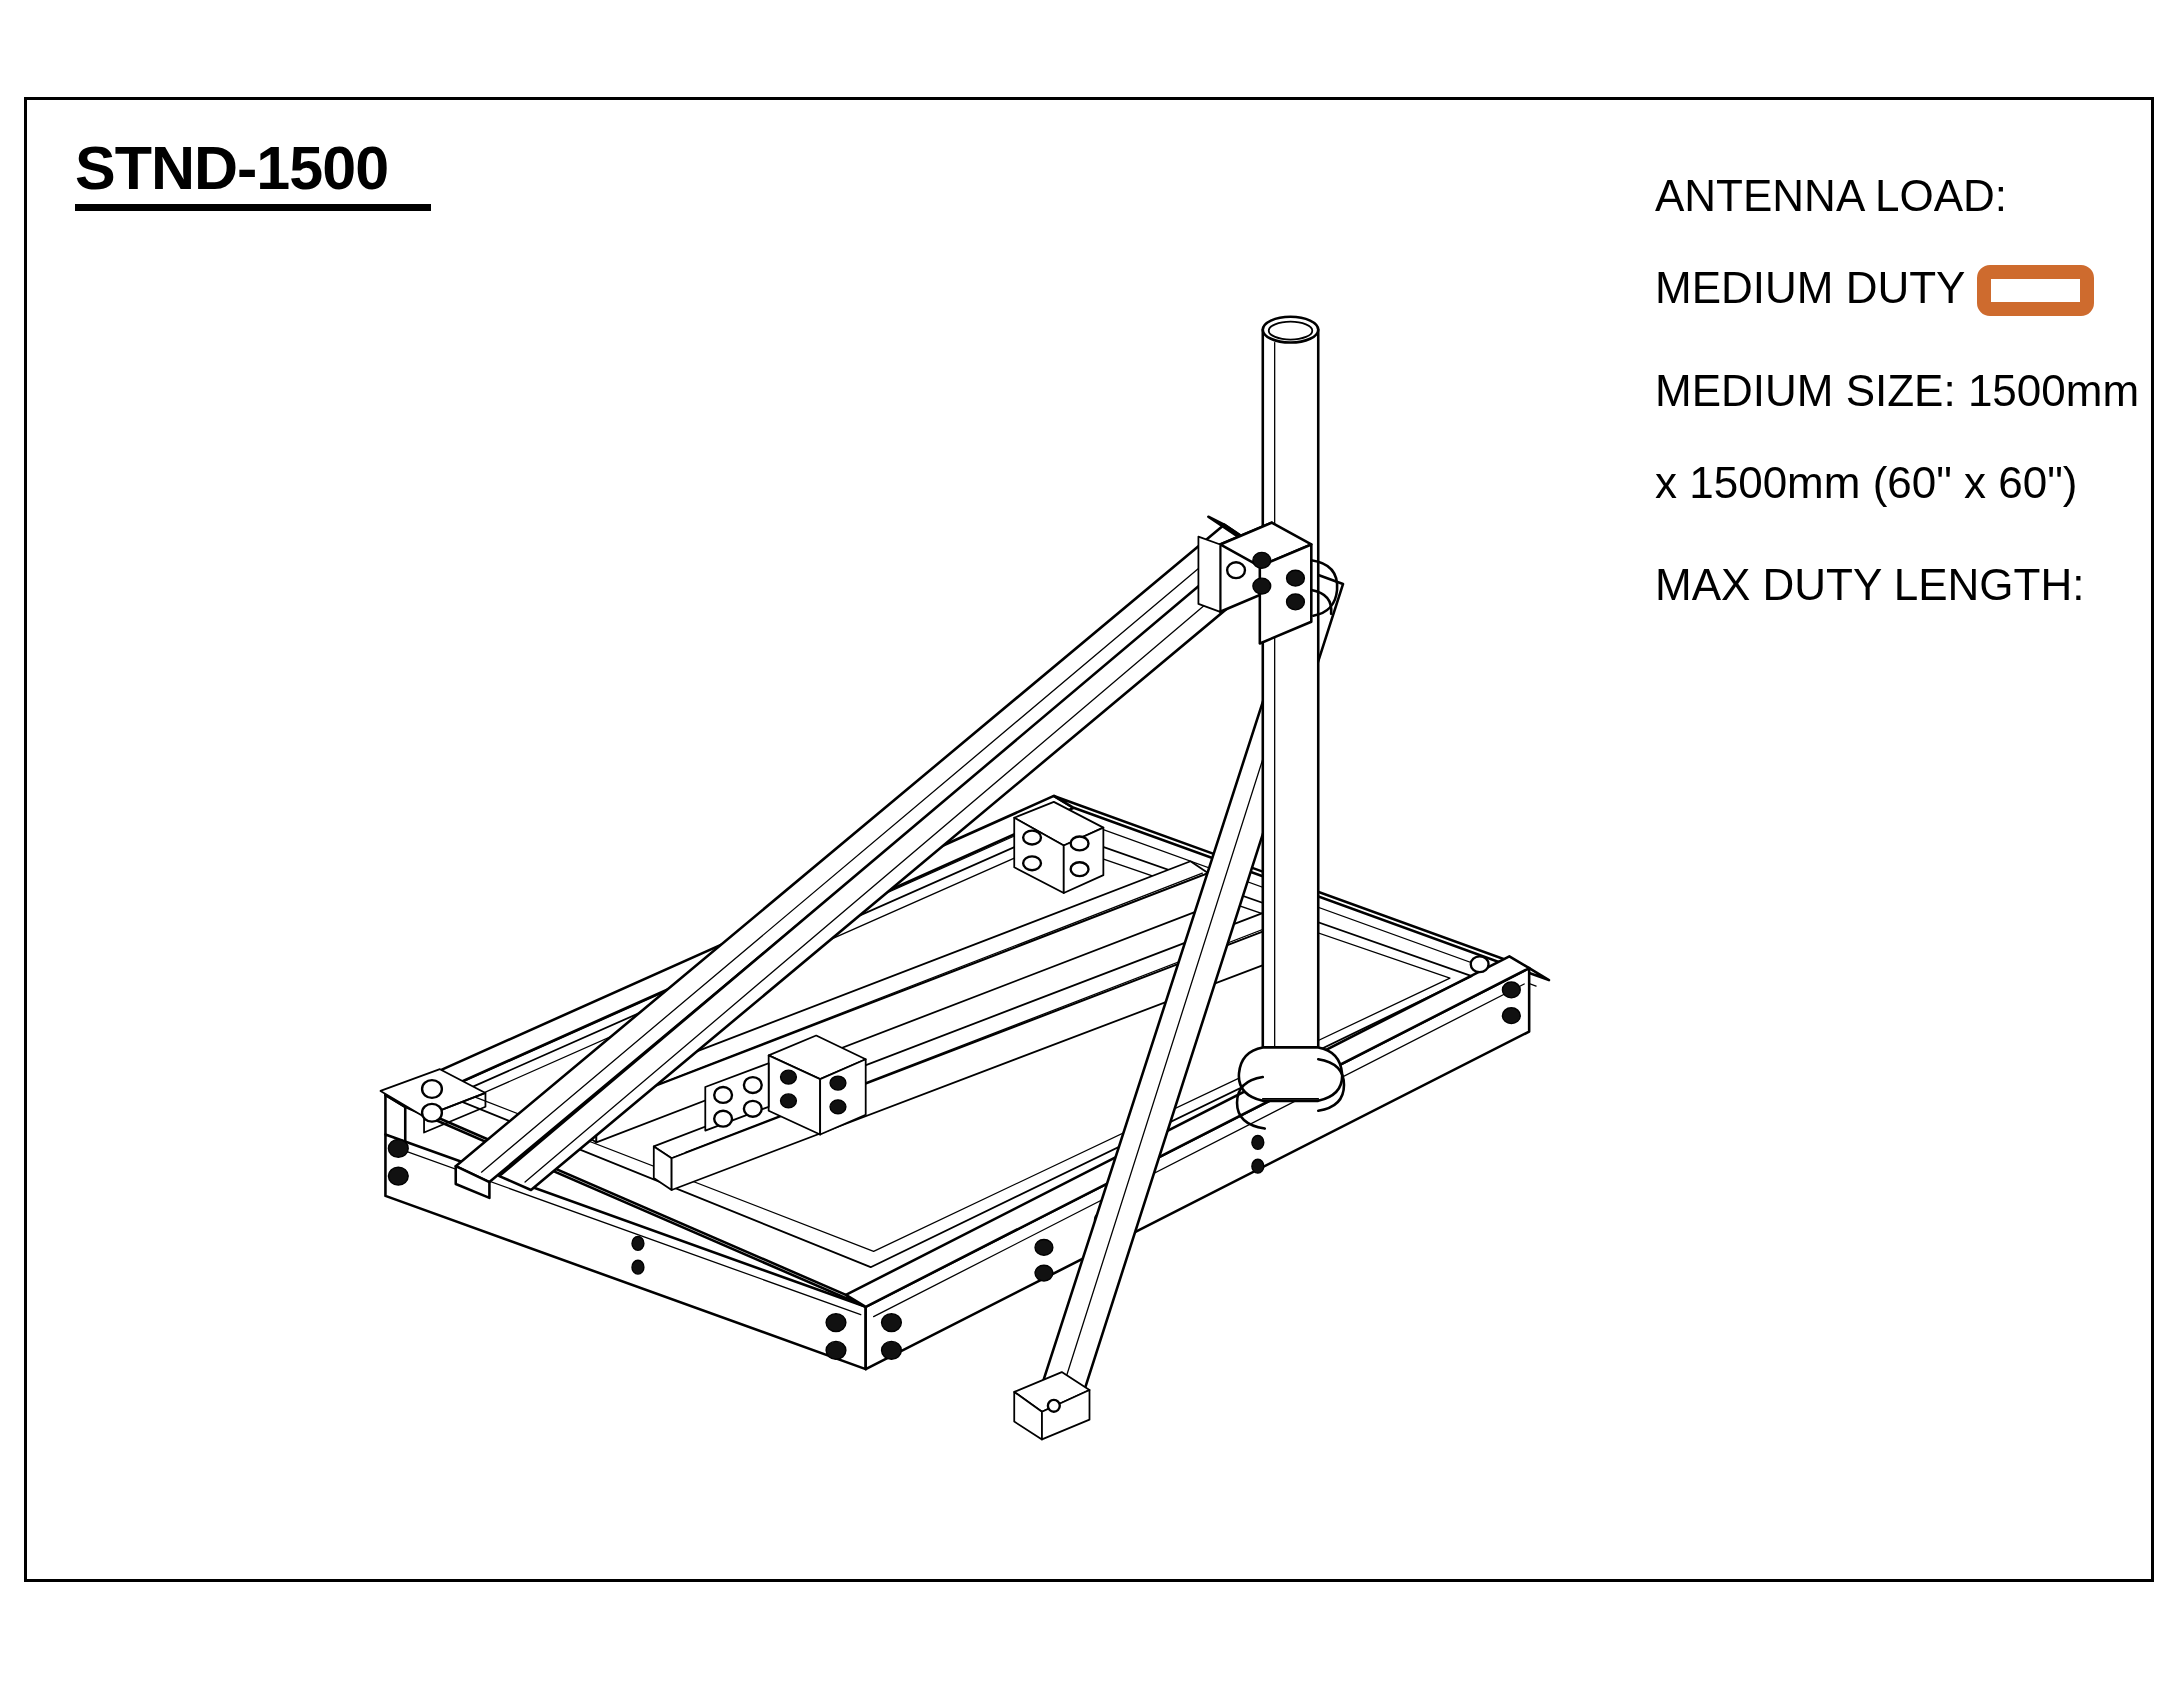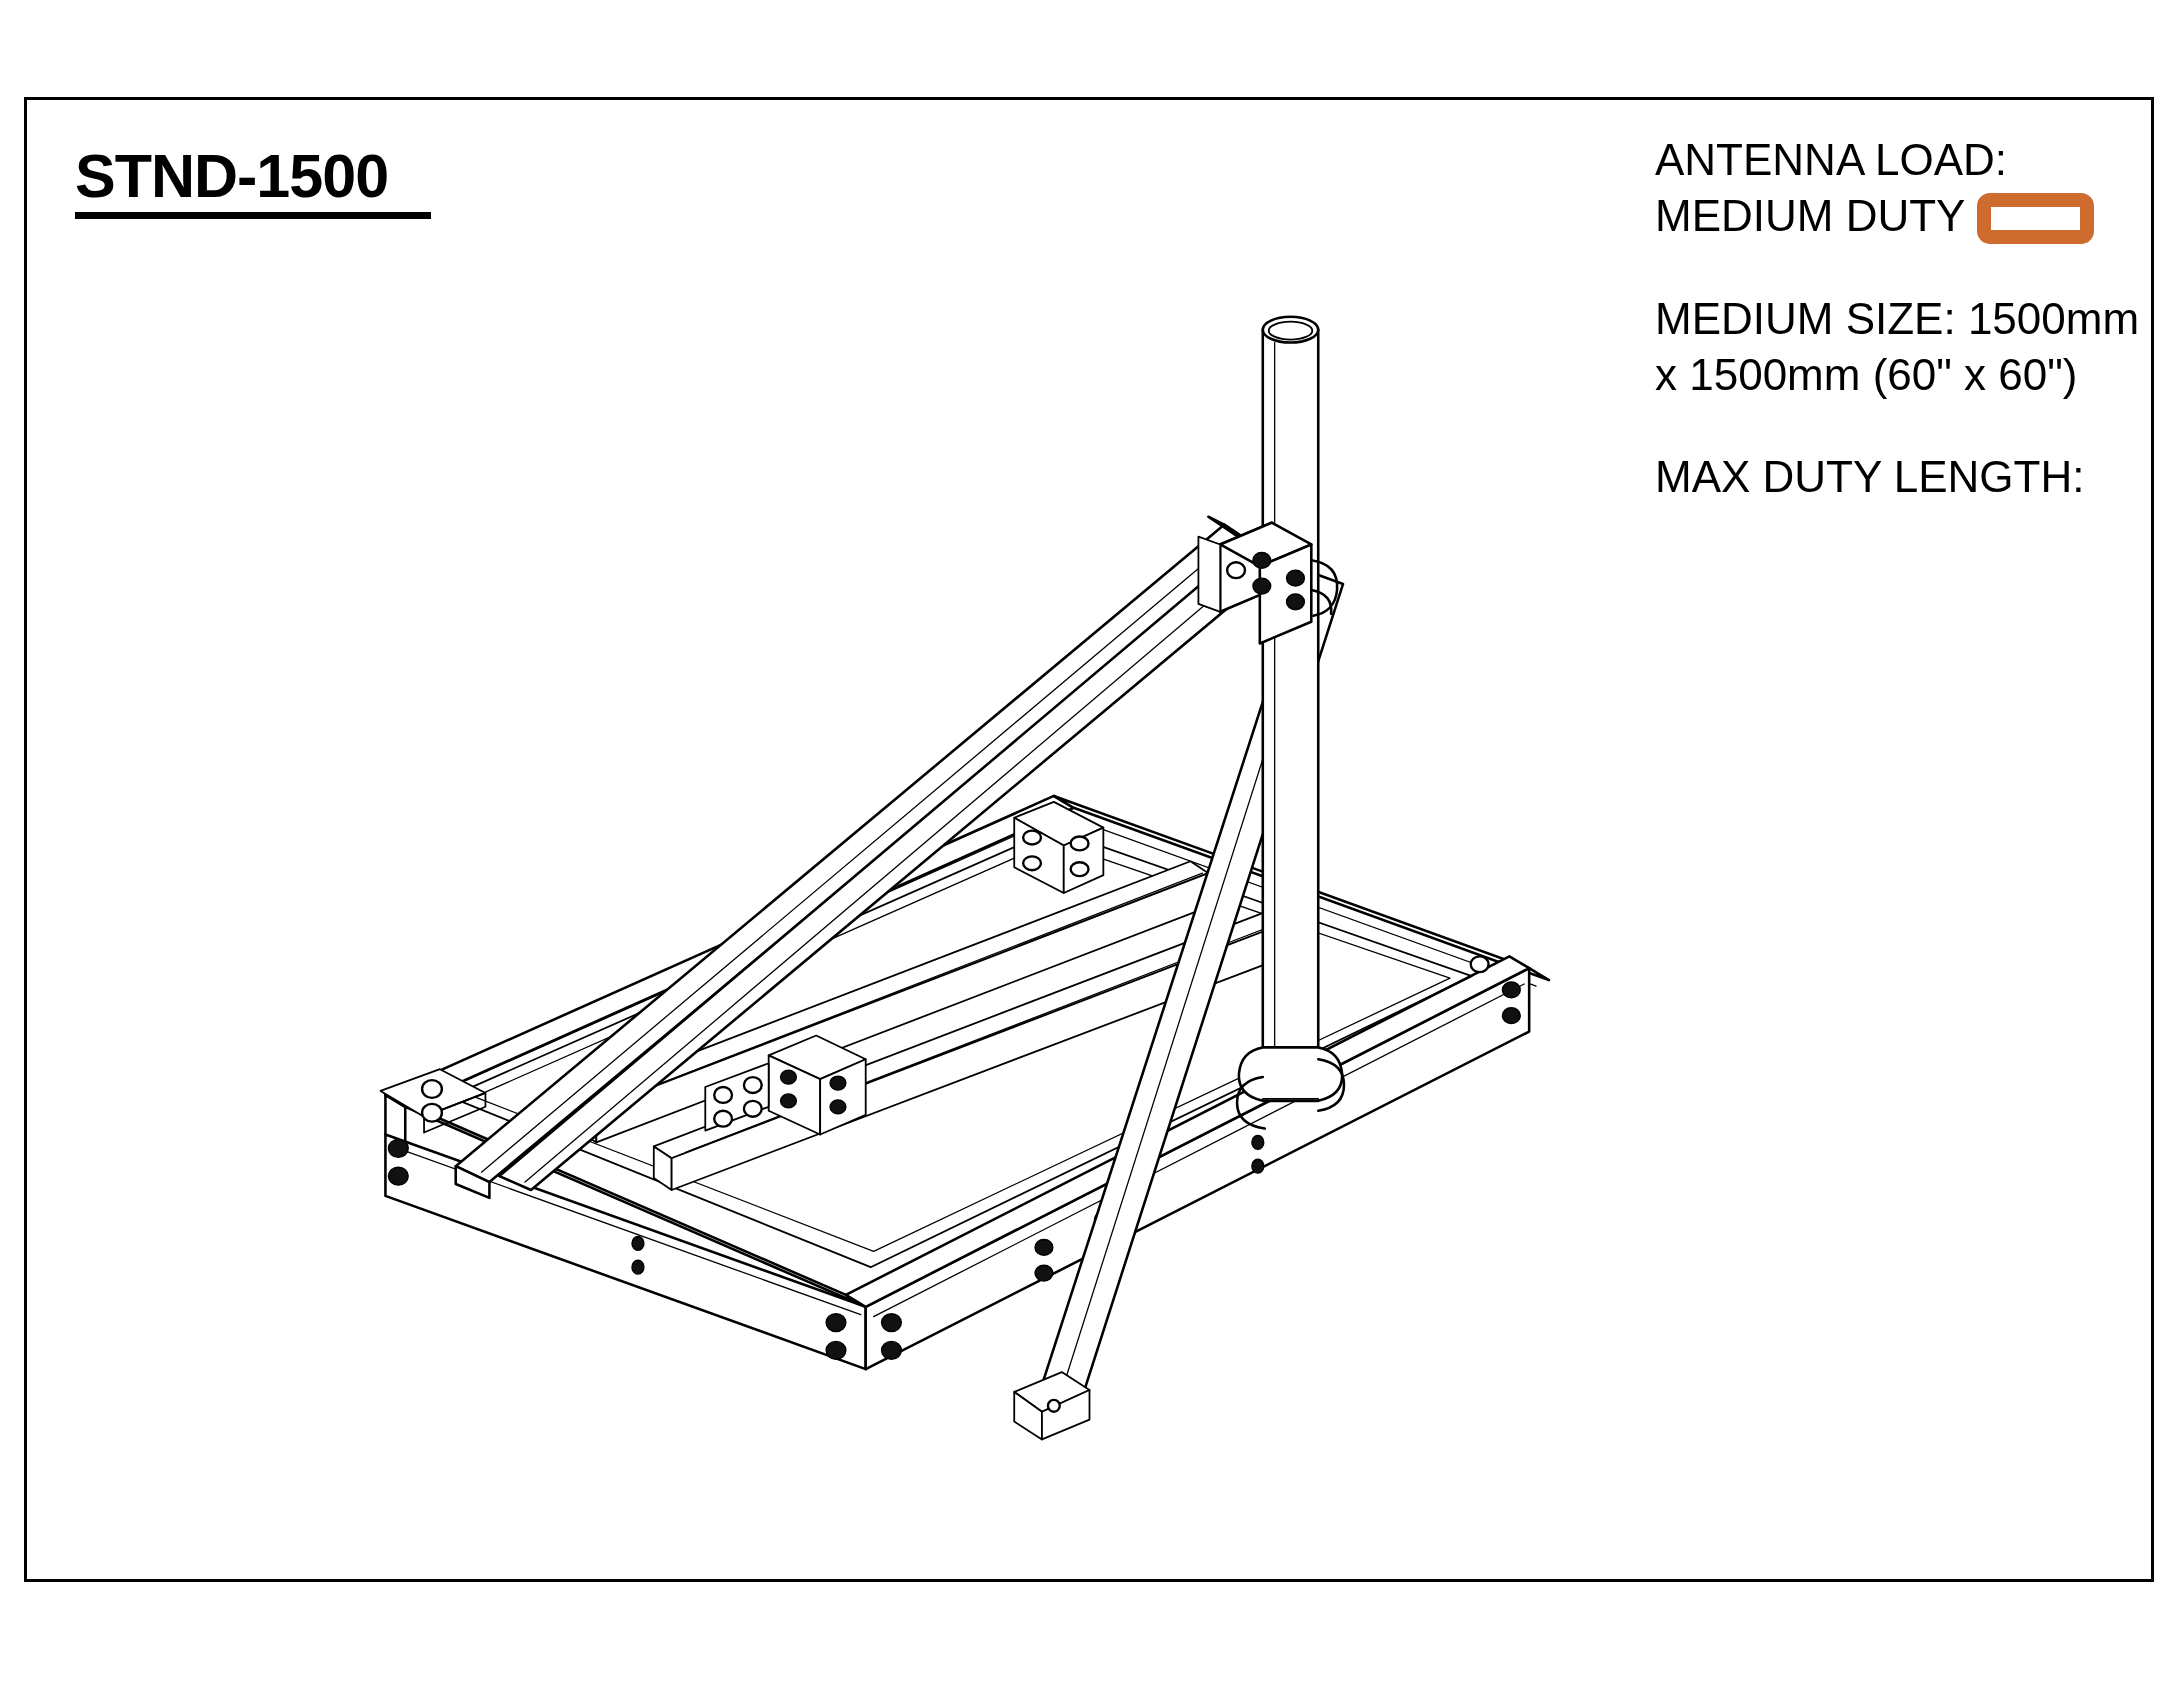--- a/index.html
+++ b/index.html
@@ -26,21 +26,21 @@
     top: 97px;
     width: 2130px;
     height: 1485px;
     border: 3px solid #000000;
     box-sizing: border-box;
   }
   
   #title-block {
     position: absolute;
     left: 75px;
-    top: 144px;
+    top: 136px;
   }
   #part-title {
     font-size: 61px;
     font-weight: bold;
     letter-spacing: -1px;
     line-height: 1.05;
     white-space: nowrap;
   }
   #title-rule {
     margin-top: 4px;
@@ -56,20 +56,21 @@
     width: 515px;
   }
   .spec-group {
     margin-bottom: 46px;
   }
   .spec-group:last-child { margin-bottom: 0; }
   .spec-line {
     font-size: 44px;
     line-height: 1.28;
     white-space: nowrap;
+    margin-top: 36px;
   }
   .spec-line-inline {
     display: flex;
     align-items: center;
     gap: 12px;
   }
   
   #duty-badge {
     display: inline-block;
     width: 117px;

